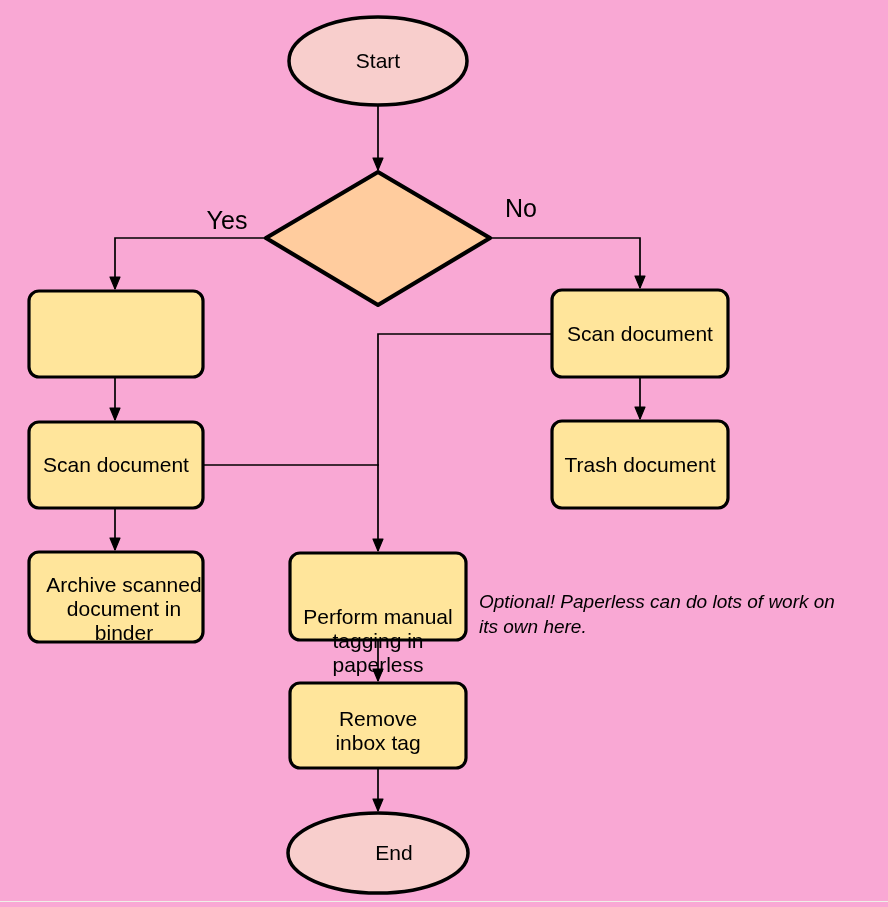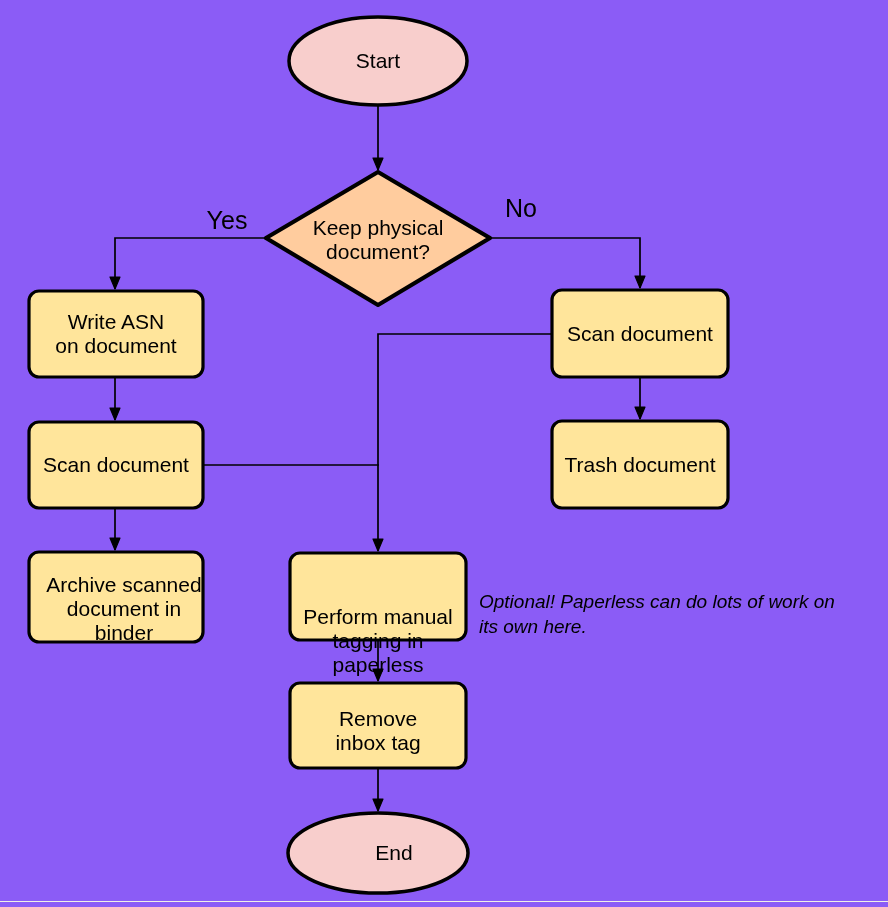--- a/index.html
+++ b/index.html
@@ -9,21 +9,21 @@
     width: 888px;
     height: 907px;
     overflow: hidden;
     font-family: "Liberation Sans", sans-serif;
     color: #000;
   }
   .stage {
     position: relative;
     width: 888px;
     height: 907px;
-    background: #8b5cf6;
+    background: #f9a8d4;
   }
   svg.flow {
     position: absolute;
     left: 0; top: 0;
     width: 888px; height: 907px;
   }
   .lbl {
     position: absolute;
     display: flex;
     align-items: center;
@@ -105,25 +105,21 @@
 
     <rect x="290" y="553" width="176" height="87" rx="10" stroke="#000" stroke-width="3.2" fill="#FFE59B"></rect>
 
     <rect x="290" y="683" width="176" height="85" rx="10" stroke="#000" stroke-width="3.2" fill="#FFE59B"></rect>
 
     <ellipse cx="378" cy="853" rx="90" ry="40" stroke="#000" stroke-width="3.5" fill="#F8CECC"></ellipse>
   </svg>
 
   <div class="lbl" style="left:289px; top:17px; width:178px; height:88px;">Start</div>
 
-  <div class="lbl" style="left:278px; top:198px; width:200px; height:84px;">Keep physical
-document?</div>
 
-  <div class="lbl" style="left:29px; top:291px; width:174px; height:86px;">Write ASN
-on document</div>
 
   <div class="lbl" style="left:29px; top:422px; width:174px; height:86px;">Scan document</div>
 
   <div class="lbl" style="left:29px; top:564px; width:190px; height:90px;">Archive scanned
 document in
 binder</div>
 
   <div class="lbl" style="left:552px; top:290px; width:176px; height:87px;">Scan document</div>
 
   <div class="lbl" style="left:552px; top:421px; width:176px; height:87px;">Trash document</div>

